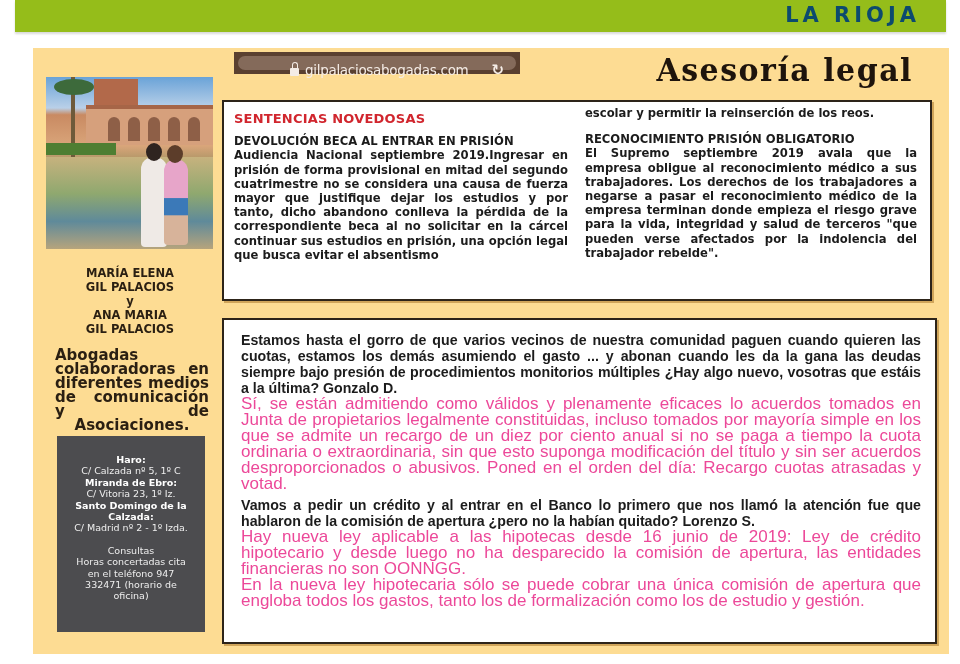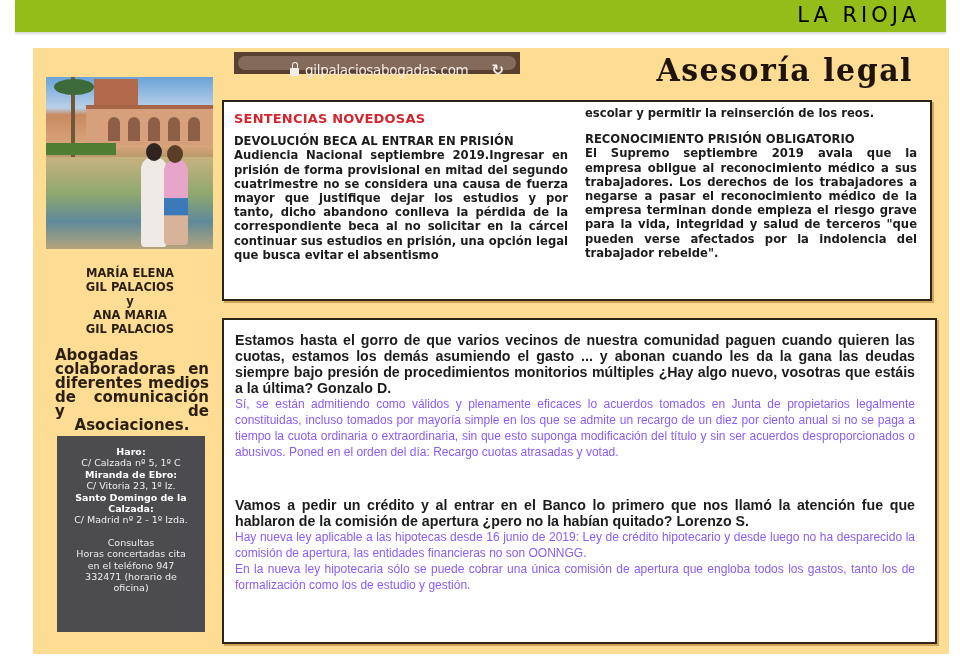--- a/index.html
+++ b/index.html
@@ -7,21 +7,21 @@
   body { position: relative; font-family: "DejaVu Sans", sans-serif; color: #1a1a1a; }
 
   .top-bar {
     position: absolute; left: 15px; top: 0; width: 931px; height: 32px;
     background: #95bd1a;
     box-shadow: 0 2px 2px rgba(0,0,0,0.15);
   }
   .top-bar .section-name {
     position: absolute; right: 26px; top: 3px;
     font-family: "DejaVu Sans", sans-serif; font-size: 21px; letter-spacing: 4px;
-    color: #000000; font-weight: normal;
+    color: #0c4a6e; font-weight: bold;
   }
 
   .panel {
     position: absolute; left: 33px; top: 48px; width: 916px; height: 606px;
     background: #fddc93;
   }
 
   .photo {
     position: absolute; left: 13px; top: 29px; width: 167px; height: 172px;
     background:
@@ -45,21 +45,21 @@
     text-align: center; font-size: 11.5px; font-weight: bold; line-height: 14px; color: #2a1f12;
   }
   .bio {
     position: absolute; left: 22px; top: 300px; width: 154px;
     text-align: justify; text-align-last: center; font-size: 15px; font-weight: bold; line-height: 14px; color: #2a1f12;
   }
 
   .contact-box {
     position: absolute; left: 24px; top: 388px; width: 148px; height: 196px;
     background: #4c4c4f; color: #eeeeee;
-    text-align: center; font-size: 9.5px; line-height: 11.4px; padding-top: 10px;
+    text-align: center; font-size: 9.5px; line-height: 11.4px; padding-top: 18px;
   }
   .contact-box .city { font-weight: bold; color: #ffffff; }
   .contact-box .spacer { height: 11px; }
 
   .url-bar {
     position: absolute; left: 201px; top: 4px; width: 286px; height: 22px;
     background: #5a4030; padding: 4px;
   }
   .url-bar .url-inner {
     width: 100%; height: 100%; border-radius: 7px; background: #846a5a;
@@ -85,23 +85,23 @@
   .box-bottom { left: 189px; top: 270px; width: 715px; height: 326px; }
 
   .col { position: absolute; font-size: 11.6px; font-weight: bold; line-height: 14.2px; text-align: justify; color: #1c1c1c; }
   .col-left { left: 10px; top: 10px; width: 334px; }
   .col-right { left: 361px; top: 4px; width: 332px; }
 
   .red-heading { color: #d1262e; font-size: 13px; font-weight: bold; margin-bottom: 8px; letter-spacing: 0.2px; }
   .hd { font-weight: bold; }
   .para-gap { height: 12px; }
 
-  .qa { position: absolute; left: 11px; width: 680px; color: #1c1c1c; }
+  .qa { position: absolute; left: 17px; width: 680px; color: #1c1c1c; }
   .qa .q { font-family: "Liberation Sans", sans-serif; font-weight: bold; font-size: 14.2px; line-height: 16px; text-align: justify; }
-  .qa .a { font-family: "Liberation Sans", sans-serif; font-size: 12px; line-height: 16px; text-align: justify; color: #8b5cf6; }
+  .qa .a { font-family: "Liberation Sans", sans-serif; font-size: 17px; line-height: 16px; text-align: justify; color: #ec4899; }
   .qa1 { top: 12px; }
   .qa2 { top: 177px; }
 </style>
 </head>
 <body>
 
 <div class="top-bar">
   <span class="section-name">LA RIOJA</span>
 </div>
 

